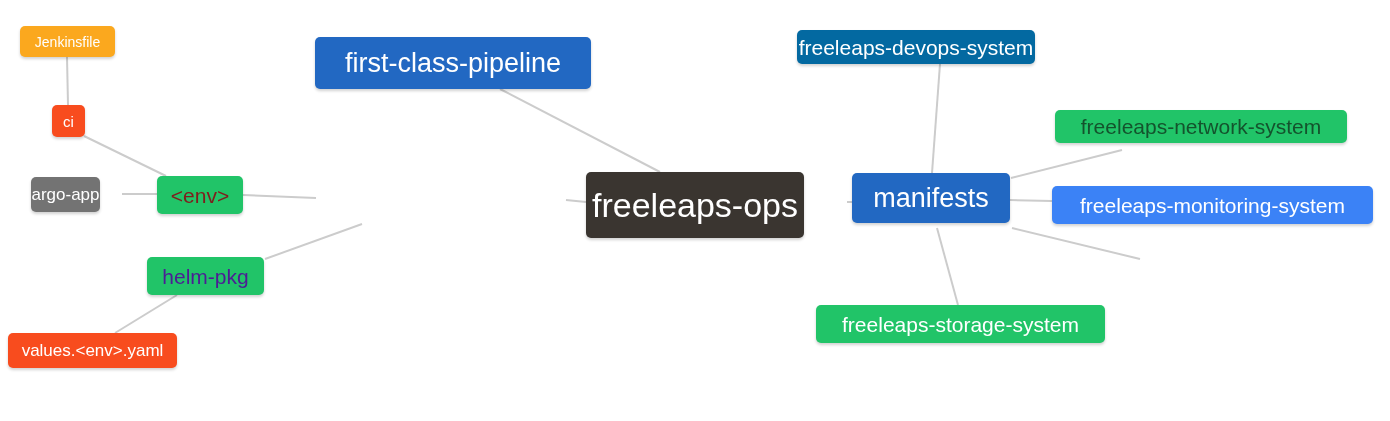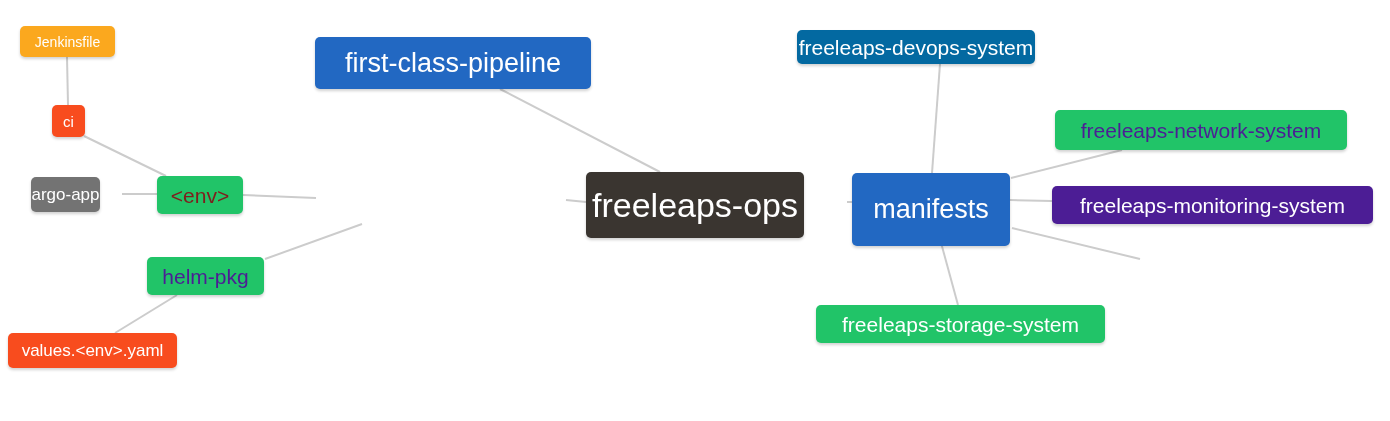--- a/index.html
+++ b/index.html
@@ -54,24 +54,24 @@
       <line x1="847" y1="202" x2="852" y2="202" stroke="#cccccc" stroke-width="2"></line>
       <line x1="940" y1="64" x2="932" y2="173" stroke="#cccccc" stroke-width="2"></line>
       <line x1="1011" y1="178" x2="1122" y2="150" stroke="#cccccc" stroke-width="2"></line>
       <line x1="1010" y1="200" x2="1052" y2="201" stroke="#cccccc" stroke-width="2"></line>
       <line x1="1012" y1="228" x2="1140" y2="259" stroke="#cccccc" stroke-width="2"></line>
       <line x1="937" y1="228" x2="958" y2="305" stroke="#cccccc" stroke-width="2"></line>
     </svg>
 
 <div class="node" style="left: 586px; top: 172px; width: 218px; height: 66px; font-size: 34px; background: rgb(58, 53, 48); color: rgb(255, 255, 255);">freeleaps-ops</div>
     <div class="node" style="left: 315px; top: 37px; width: 276px; height: 52px; font-size: 27px; background: rgb(34, 104, 194); color: rgb(255, 255, 255);">first-class-pipeline</div>
-    <div class="node" style="left: 852px; top: 173px; width: 158px; height: 73px; font-size: 27px; background: rgb(34, 104, 194); color: rgb(255, 255, 255);">manifests</div>
+    <div class="node" style="left: 852px; top: 173px; width: 158px; height: 50px; font-size: 27px; background: rgb(34, 104, 194); color: rgb(255, 255, 255);">manifests</div>
     <div class="node" style="left: 157px; top: 176px; width: 86px; height: 38px; font-size: 21px; background: rgb(33, 196, 104); color: #7f1d1d;">&lt;env&gt;</div>
     <div class="node" style="left: 147px; top: 257px; width: 117px; height: 38px; font-size: 21px; background: rgb(33, 196, 104); color: #4c1d95;">helm-pkg</div>
     <div class="node" style="left: 52px; top: 105px; width: 33px; height: 32px; font-size: 15px; background: rgb(248, 76, 30); color: rgb(255, 255, 255);">ci</div>
     <div class="node" style="left: 31px; top: 177px; width: 69px; height: 35px; font-size: 17px; background: #737373; color: rgb(255, 255, 255);">argo-app</div>
     <div class="node" style="left: 8px; top: 333px; width: 169px; height: 35px; font-size: 17px; background: rgb(248, 76, 30); color: rgb(255, 255, 255);">values.&lt;env&gt;.yaml</div>
     <div class="node" style="left: 20px; top: 26px; width: 95px; height: 31px; font-size: 14px; background: rgb(251, 168, 30); color: rgb(255, 255, 255);">Jenkinsfile</div>
     <div class="node" style="left: 797px; top: 30px; width: 238px; height: 34px; font-size: 21px; background: #0369a1; color: rgb(255, 255, 255);">freeleaps-devops-system</div>
-    <div class="node" style="left: 1055px; top: 110px; width: 292px; height: 40px; font-size: 21px; background: rgb(33, 196, 104); color: #4c1d95;">freeleaps-network-system</div>
-    <div class="node" style="left: 1052px; top: 186px; width: 321px; height: 38px; font-size: 21px; background: #4c1d95; color: rgb(255, 255, 255);">freeleaps-monitoring-system</div>
+    <div class="node" style="left: 1055px; top: 110px; width: 292px; height: 33px; font-size: 21px; background: rgb(33, 196, 104); color: #14532d;">freeleaps-network-system</div>
+    <div class="node" style="left: 1052px; top: 186px; width: 321px; height: 38px; font-size: 21px; background: #3b82f6; color: rgb(255, 255, 255);">freeleaps-monitoring-system</div>
     <div class="node" style="left: 816px; top: 305px; width: 289px; height: 38px; font-size: 21px; background: rgb(33, 196, 104); color: rgb(255, 255, 255);">freeleaps-storage-system</div>
   </div>
 
 </body></html>

